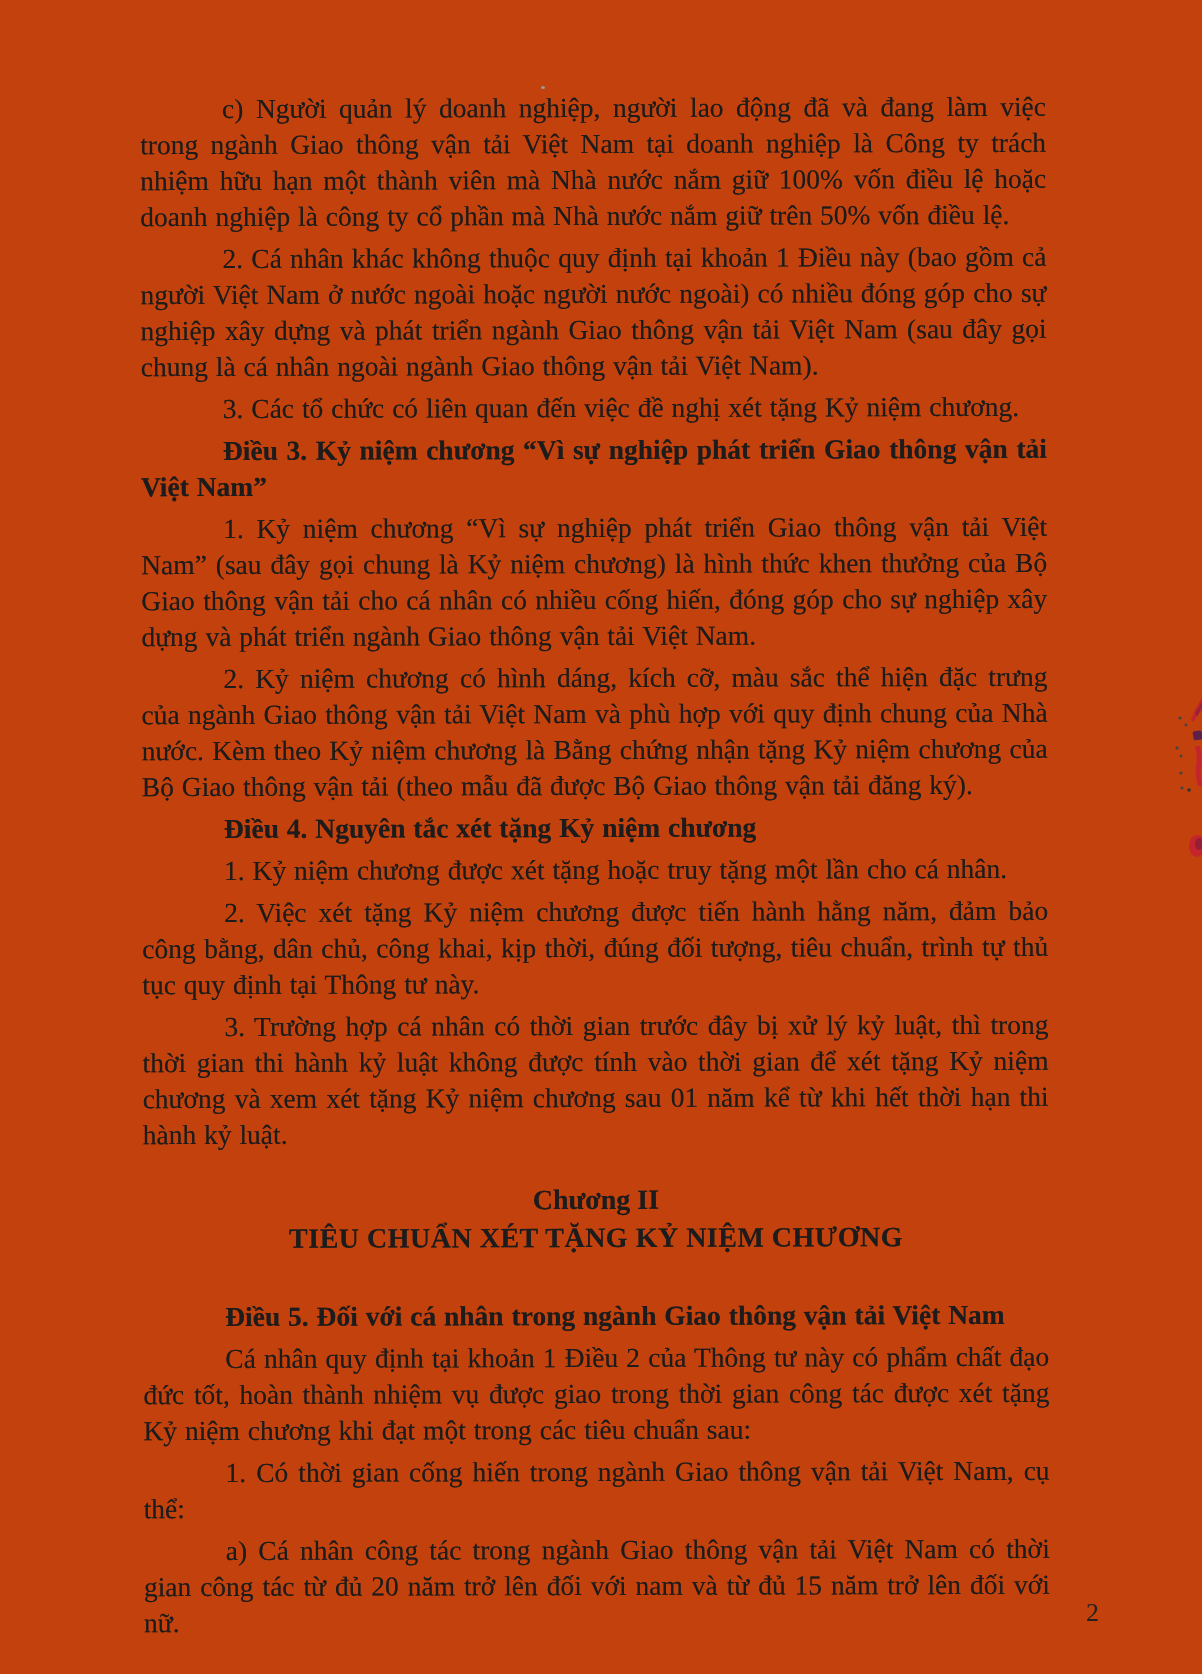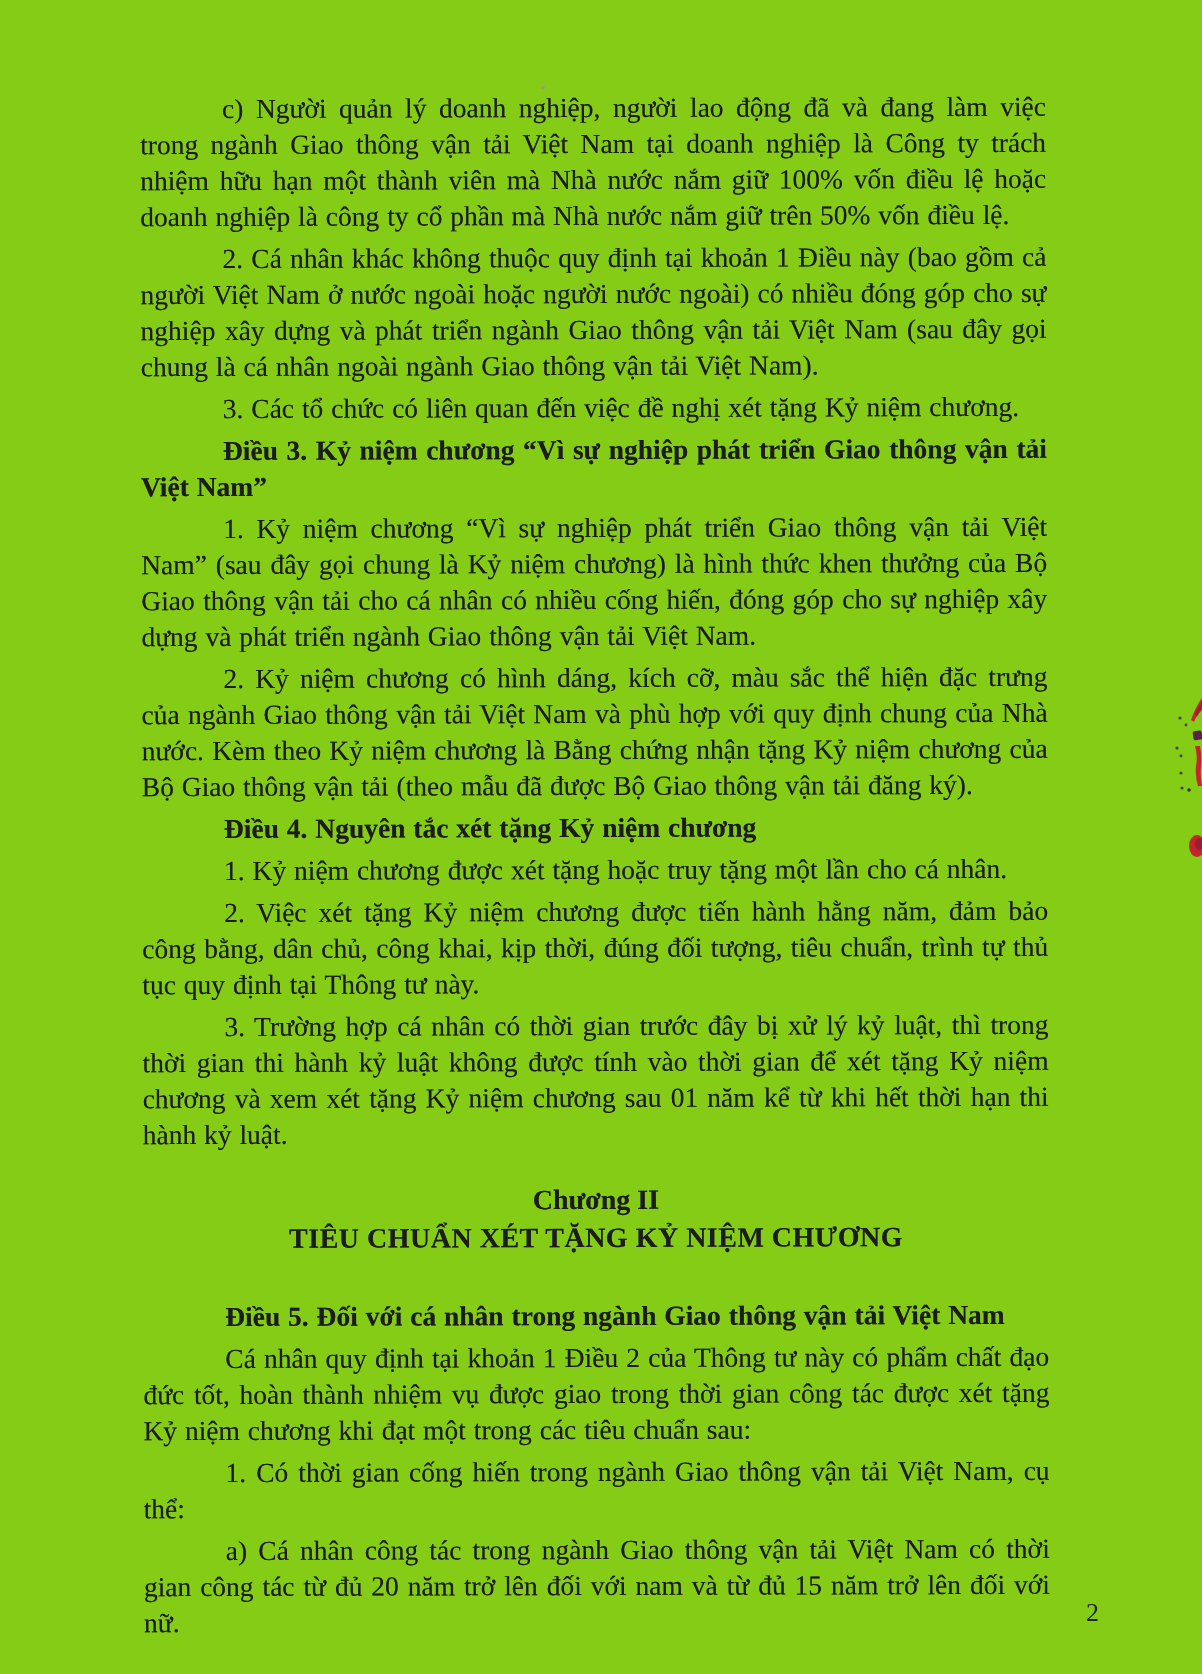--- a/index.html
+++ b/index.html
@@ -4,21 +4,21 @@
 <style>
   html, body {
     margin: 0;
     padding: 0;
     background: #ffffff;
   }
   .page {
     position: relative;
     width: 1202px;
     height: 1674px;
-    background: #84cc16;
+    background: #c2410c;
     overflow: hidden;
     font-family: "Liberation Serif", "DejaVu Serif", serif;
     color: #1c1c1c;
   }
   .content {
     position: absolute;
     left: 142px;
     top: 90px;
     width: 906px;
     transform: rotate(-0.15deg);

